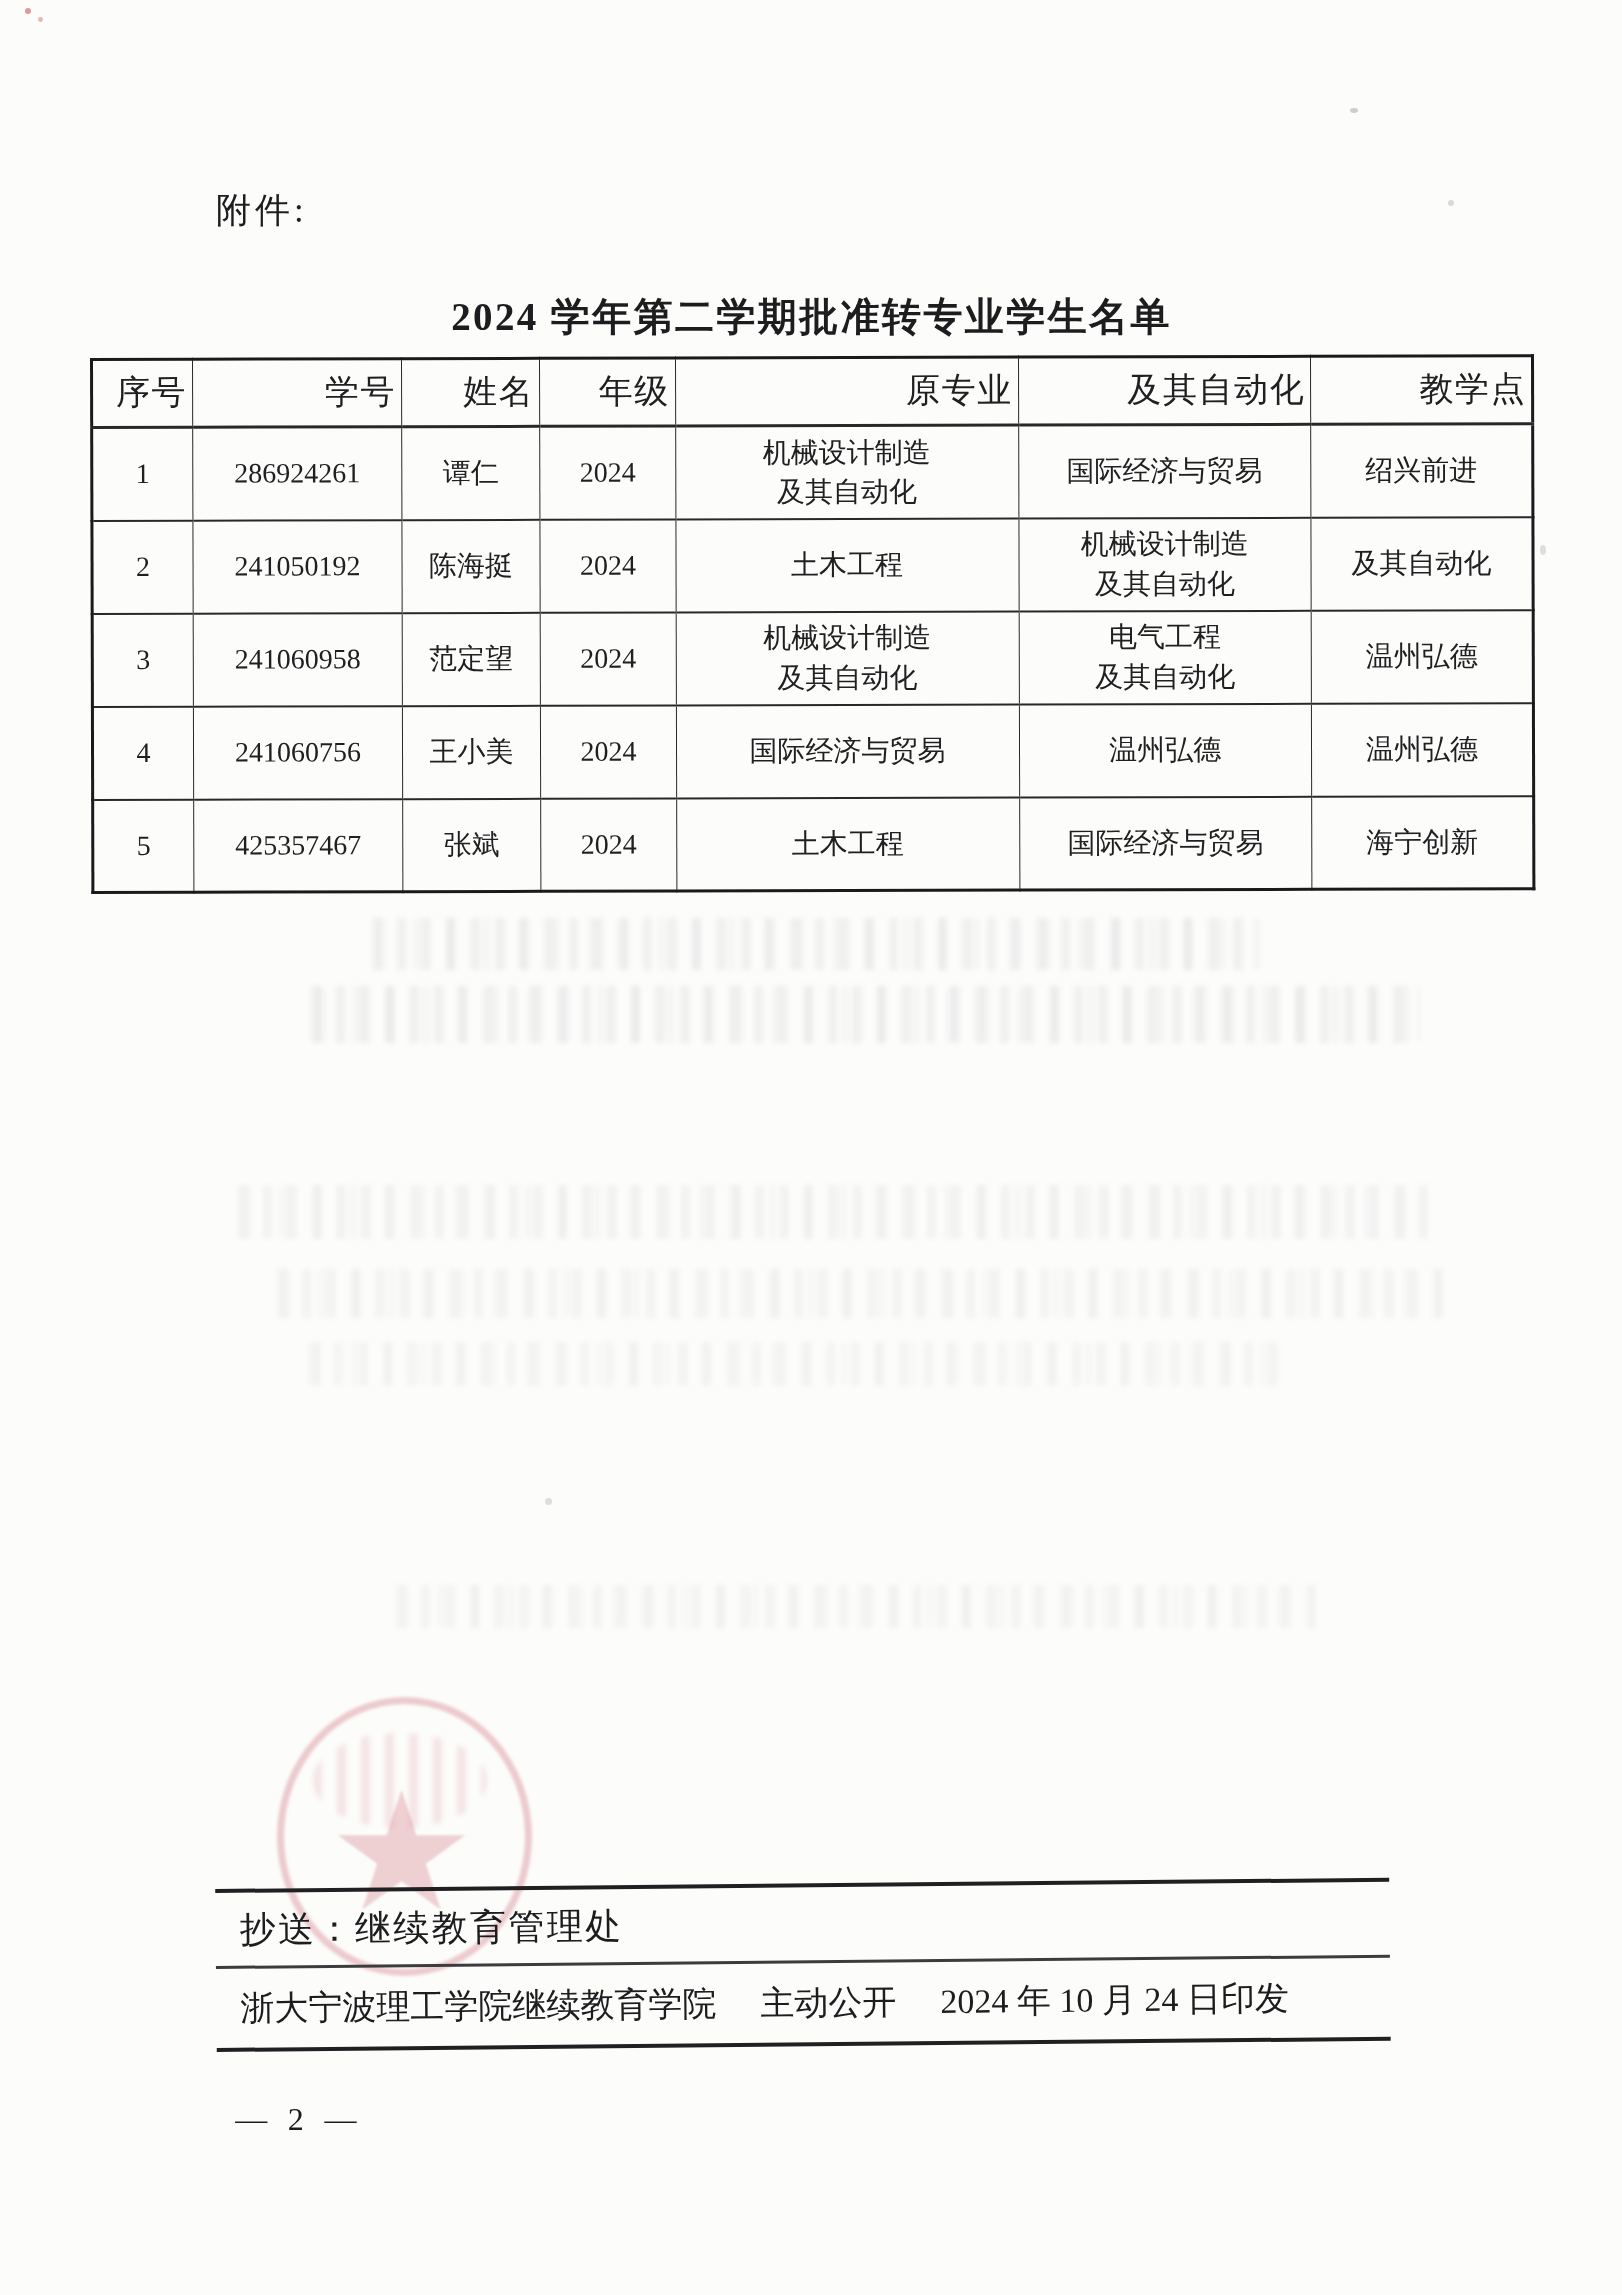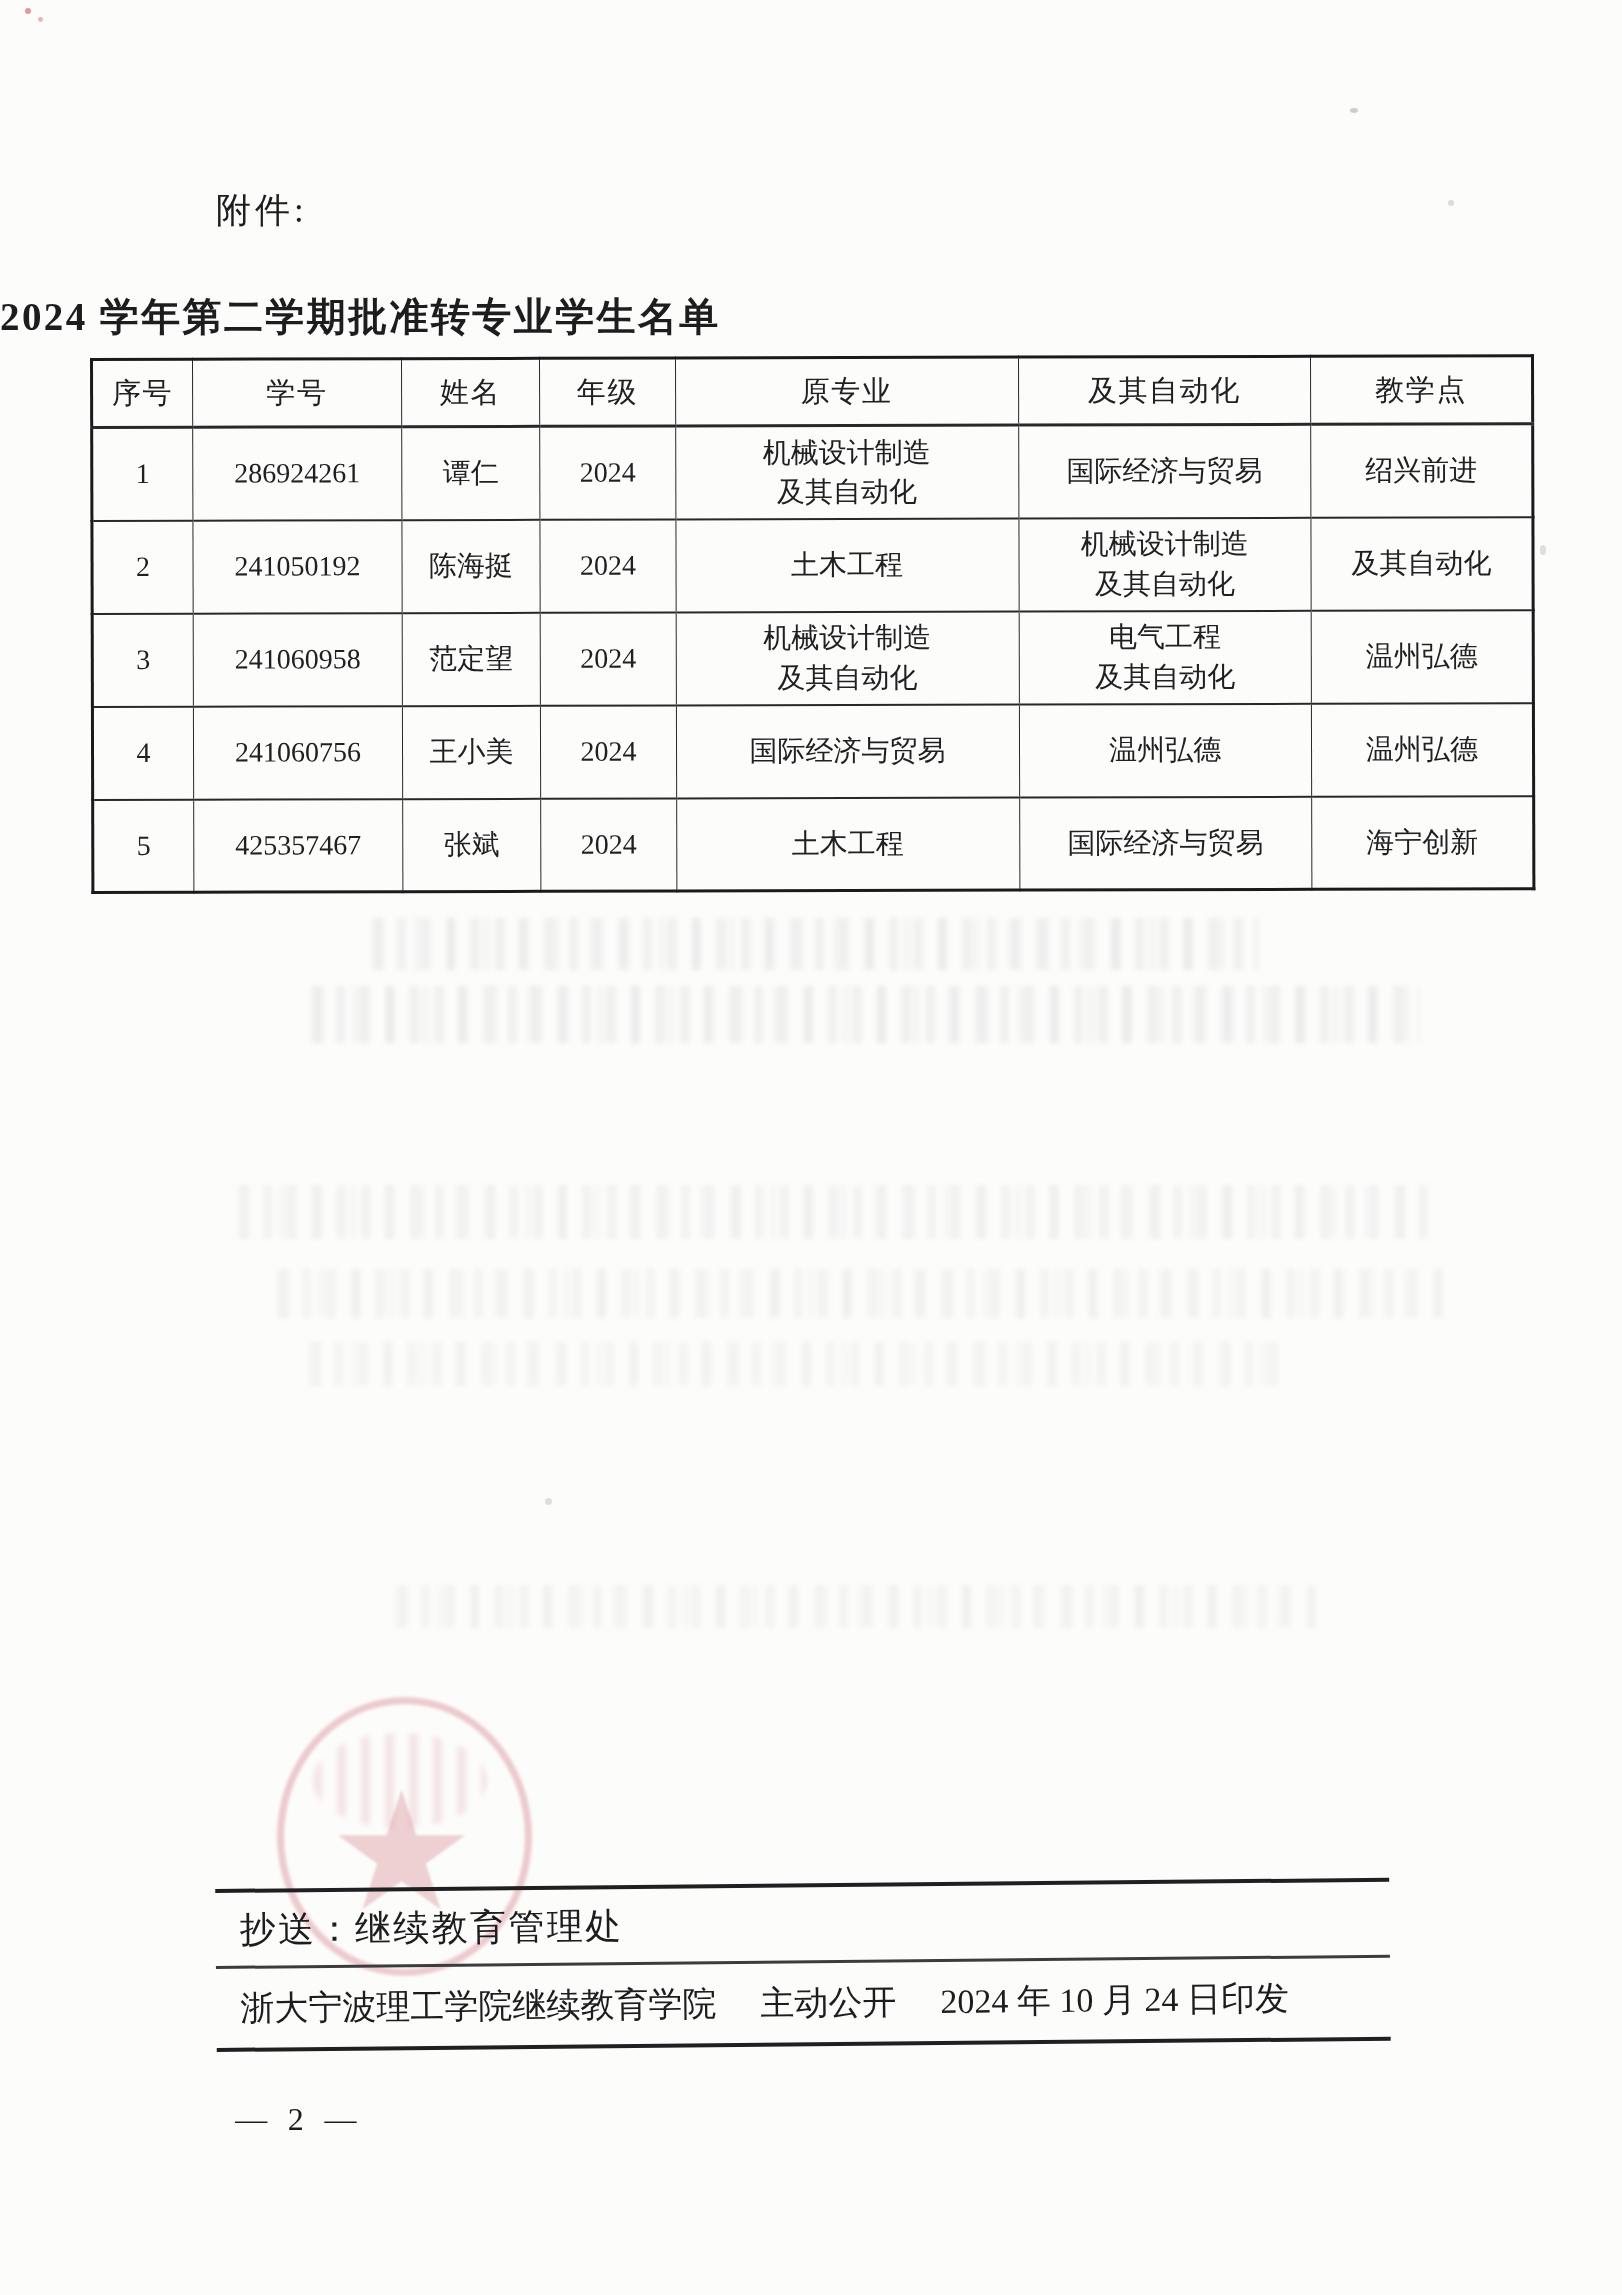--- a/index.html
+++ b/index.html
@@ -10,38 +10,38 @@
     color:#1d1d1f;
     position:relative;
     overflow:hidden;
   }
   .attachment-label{
     position:absolute;left:216px;top:187px;
     font-size:35px;letter-spacing:4px;
   }
   .doc-title{
     position:absolute;left:0;top:290px;width:1623px;
-    font-size:39px;font-weight:bold;letter-spacing:2.4px;
+    text-align:center;font-size:39px;font-weight:bold;letter-spacing:2.4px;
   }
   table.transfer-table{
     position:absolute;left:90px;top:358px;width:1444px;
     border-collapse:collapse;table-layout:fixed;
     transform:rotate(-0.15deg);transform-origin:left top;
   }
   .transfer-table th,.transfer-table td{
     border-style:solid;border-color:#28282a;
     border-width:2.4px 1.6px;
     text-align:center;vertical-align:middle;
     font-weight:normal;font-size:28px;line-height:1.42;
     white-space:pre-line;padding:0 4.8px;
     color:#202022;
   }
   table.transfer-table{border:3.2px solid #1a1a1c;}
   .transfer-table thead tr{height:68px;}
-  .transfer-table thead th{font-size:29px;letter-spacing:1.6px;border-bottom-width:3.2px;}
+  .transfer-table thead th{font-size:34px;letter-spacing:1.6px;border-bottom-width:3.2px;text-align:right;}
   .transfer-table tbody tr{height:93px;}
   
   .bleed{
     position:absolute;
     background:
       repeating-linear-gradient(90deg, rgba(115,115,120,0.16) 0 9.5px, rgba(115,115,120,0) 9.5px 24.6px),
       repeating-linear-gradient(90deg, rgba(115,115,120,0) 0 6.3px, rgba(115,115,120,0.09) 6.3px 13.5px, rgba(115,115,120,0) 13.5px 35px);
     filter:blur(2.4px);
     opacity:.55;
   }

